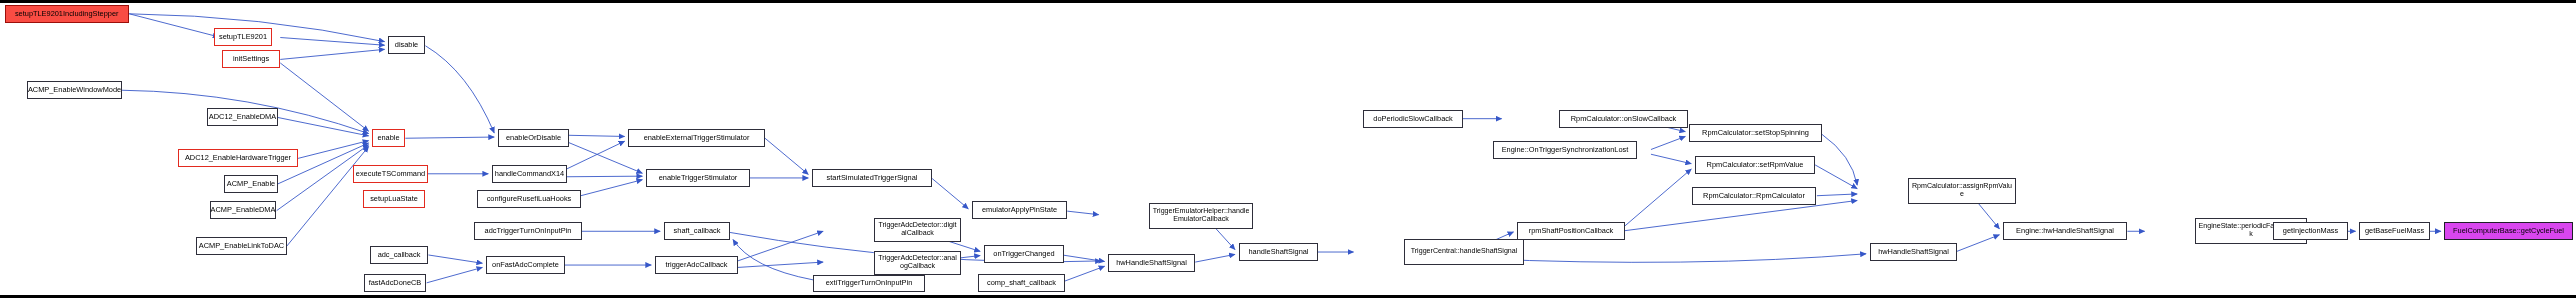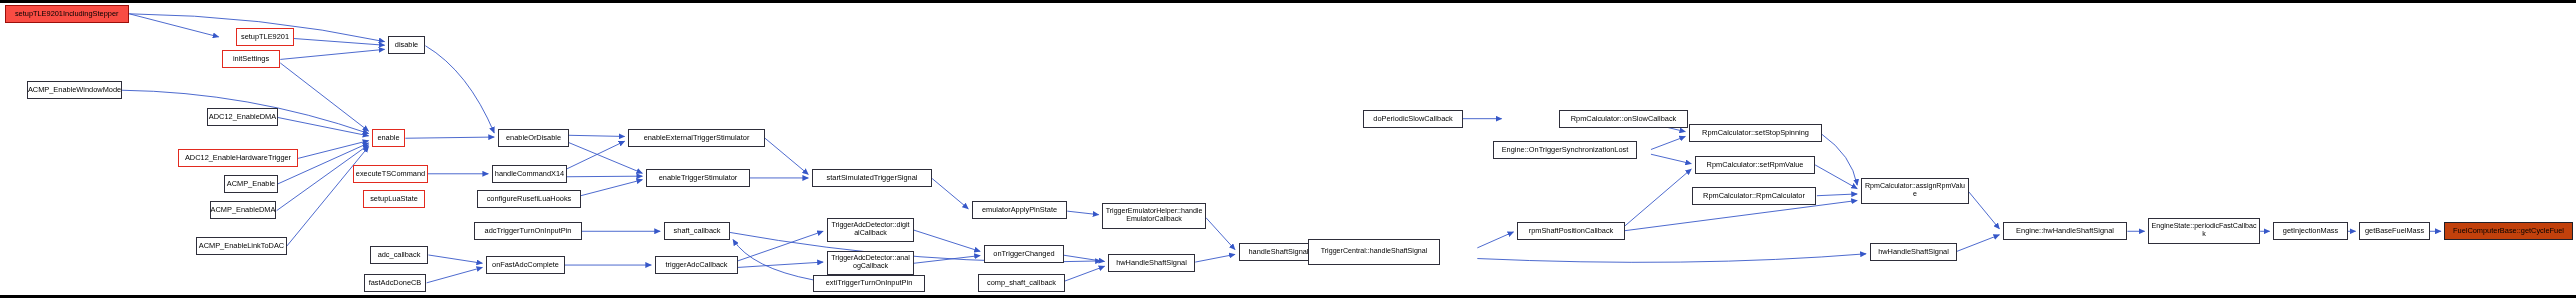--- a/index.html
+++ b/index.html
@@ -13,24 +13,24 @@
   #bar-top{top:0;height:3px;}
   #bar-bottom{bottom:0;height:3.6px;}
   #edges{position:absolute;left:0;top:0;width:2576px;height:299px;z-index:1;}
   .node{
     position:absolute;z-index:2;box-sizing:border-box;
     display:flex;align-items:center;justify-content:center;
     text-align:center;font-size:7.4px;line-height:1.12;color:#000;
     background:#fff;border:0.6px solid #2e2e3a;padding:0 1.2px;
     white-space:nowrap;cursor:pointer;
   }
-  .node.two{white-space:normal;word-break:break-all;font-size:7.1px;padding:0 2.4px;}
+  .node.two{white-space:normal;word-break:break-all;font-size:7.1px;padding:0 2.4px;margin-left:47px;}
   .node.red-border{border:0.9px solid #e22a1f;}
   .node.red-fill{background:#f94c43;border:0.9px solid #9c0f0a;}
-  .node.target{background:#c2410c;border:0.6px solid #1f1f28;}
+  .node.target{background:#d946ef;border:0.6px solid #1f1f28;}
 </style>
 </head>
 <body>
 
 <div class="bar" id="bar-top"></div>
 <div class="bar" id="bar-bottom"></div>
 
 <svg id="edges" viewBox="0 0 4347 504" xmlns="http://www.w3.org/2000/svg">
   <defs>
     <marker id="arr" markerUnits="userSpaceOnUse" markerWidth="12" markerHeight="10" refX="10" refY="5" orient="auto">
@@ -90,21 +90,21 @@
     <path d="M3322,323 L3374,386"></path>
     <path d="M3302,424 L3374,396"></path>
     <path d="M3590,390 L3619,390"></path>
     <path d="M3814,390 L3830,390"></path>
     <path d="M3962,390 L3975,390"></path>
     <path d="M4100,390 L4119,390"></path>
   </g>
 </svg>
 
 <div class="node red-fill" style="left:4.7px;top:4.7px;width:124px;height:18px">setupTLE9201IncludingStepper</div>
-<div class="node red-border" style="left:236px;top:28.4px;width:58px;height:18px">setupTLE9201</div>
+<div class="node red-border" style="left:214px;top:28.4px;width:58px;height:18px">setupTLE9201</div>
 <div class="node" style="left:388px;top:36px;width:37px;height:18px">disable</div>
 <div class="node red-border" style="left:222px;top:50px;width:58px;height:18px">initSettings</div>
 <div class="node" style="left:27px;top:81px;width:95px;height:18px">ACMP_EnableWindowMode</div>
 <div class="node" style="left:207px;top:108px;width:71px;height:18px">ADC12_EnableDMA</div>
 <div class="node red-border" style="left:372px;top:129px;width:33px;height:18px">enable</div>
 <div class="node red-border" style="left:178px;top:149px;width:120px;height:18px">ADC12_EnableHardwareTrigger</div>
 <div class="node red-border" style="left:353px;top:165px;width:75px;height:18px">executeTSCommand</div>
 <div class="node" style="left:224px;top:175px;width:54px;height:18px">ACMP_Enable</div>
 <div class="node red-border" style="left:363px;top:190px;width:62px;height:18px">setupLuaState</div>
 <div class="node" style="left:210px;top:201px;width:66px;height:18px">ACMP_EnableDMA</div>
@@ -123,21 +123,21 @@
 <div class="node" style="left:812px;top:169px;width:120px;height:18px">startSimulatedTriggerSignal</div>
 <div class="node two" style="left:827px;top:218px;width:87px;height:24px">TriggerAdcDetector::digitalCallback</div>
 <div class="node two" style="left:827px;top:251px;width:87px;height:24px">TriggerAdcDetector::analogCallback</div>
 <div class="node" style="left:813px;top:275px;width:112px;height:16.6px">extiTriggerTurnOnInputPin</div>
 <div class="node" style="left:972px;top:201px;width:95px;height:18px">emulatorApplyPinState</div>
 <div class="node" style="left:984px;top:245px;width:80px;height:18px">onTriggerChanged</div>
 <div class="node" style="left:978px;top:274px;width:87px;height:18px">comp_shaft_callback</div>
 <div class="node two" style="left:1102px;top:203px;width:104px;height:26px">TriggerEmulatorHelper::handleEmulatorCallback</div>
 <div class="node" style="left:1108px;top:254px;width:87px;height:18px">hwHandleShaftSignal</div>
 <div class="node" style="left:1239px;top:243px;width:79px;height:18px">handleShaftSignal</div>
-<div class="node two" style="left:1308px;top:239px;width:132px;height:26px">TriggerCentral::handleShaftSignal</div>
+<div class="node two" style="left:1357px;top:239px;width:120px;height:26px">TriggerCentral::handleShaftSignal</div>
 <div class="node" style="left:1363px;top:110px;width:100px;height:18px">doPeriodicSlowCallback</div>
 <div class="node" style="left:1559px;top:110px;width:129px;height:18px">RpmCalculator::onSlowCallback</div>
 <div class="node" style="left:1493px;top:141px;width:144px;height:18px">Engine::OnTriggerSynchronizationLost</div>
 <div class="node" style="left:1517px;top:222px;width:108px;height:18px">rpmShaftPositionCallback</div>
 <div class="node" style="left:1689px;top:124px;width:133px;height:18px">RpmCalculator::setStopSpinning</div>
 <div class="node" style="left:1695px;top:156px;width:120px;height:18px">RpmCalculator::setRpmValue</div>
 <div class="node" style="left:1692px;top:187px;width:124px;height:18px">RpmCalculator::RpmCalculator</div>
 <div class="node two" style="left:1861px;top:178px;width:108px;height:26px">RpmCalculator::assignRpmValue</div>
 <div class="node" style="left:1870px;top:243px;width:87px;height:18px">hwHandleShaftSignal</div>
 <div class="node" style="left:2003px;top:222px;width:124px;height:18px">Engine::hwHandleShaftSignal</div>

